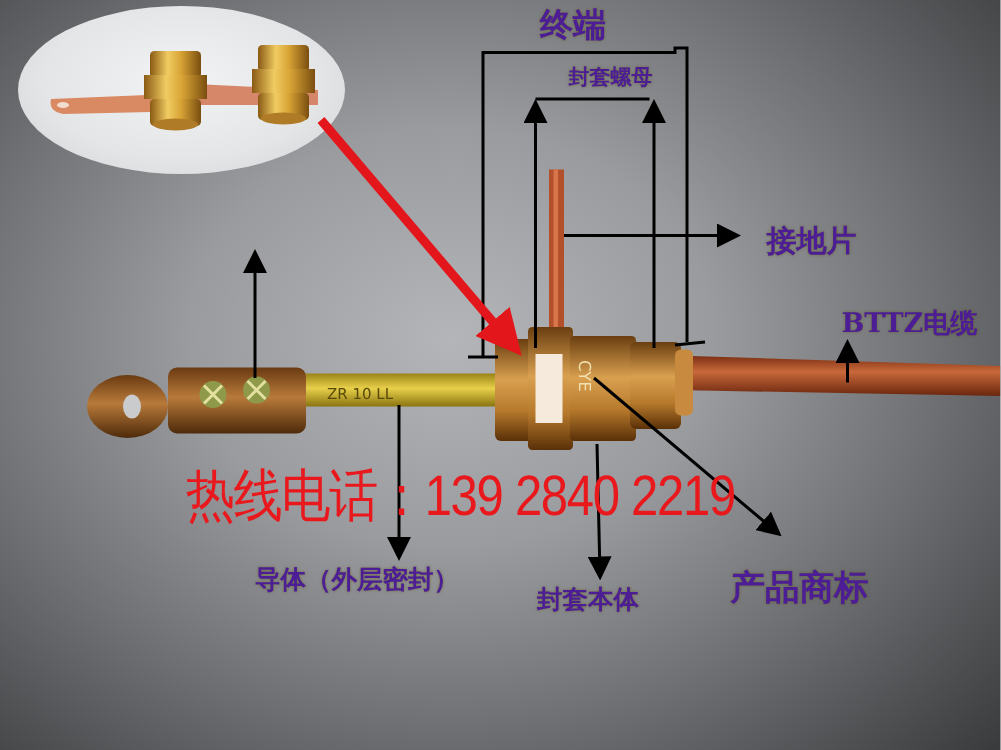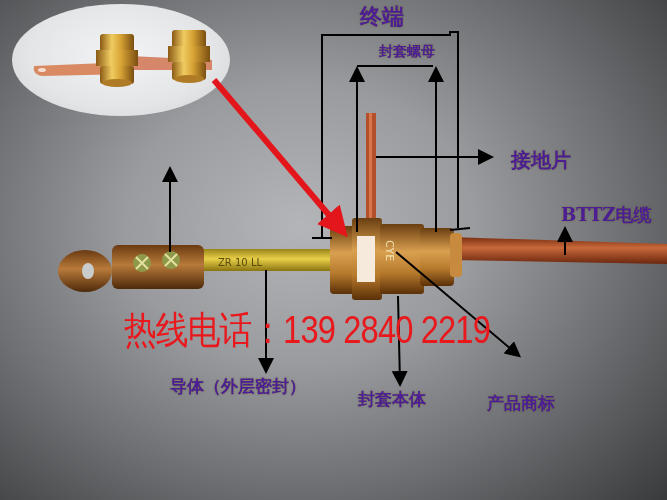--- a/index.html
+++ b/index.html
@@ -149,18 +149,18 @@
       <line x1="214" y1="80" x2="340" y2="228" stroke="#e3161b" stroke-width="6" marker-end="url(#ahr)"></line>
     </g>
   </svg>
 
   <div class="lbl" style="left:360px;top:2px;font-size:22px;">终端</div>
   <div class="lbl" style="left:379px;top:43px;font-size:14px;">封套螺母</div>
   <div class="lbl" style="left:511px;top:147px;font-size:20px;">接地片</div>
   <div class="lbl" style="left:516px;top:203px;font-size:18px;font-family:'DejaVu Serif', serif;margin-left:45px;">BTTZ电缆</div>
   <div class="lbl" style="left:170px;top:375px;font-size:17px;">导体（外层密封）</div>
   <div class="lbl" style="left:358px;top:388px;font-size:17px;">封套本体</div>
-  <div class="lbl" style="left:487px;top:376px;font-size:17px;margin-top:16px;">产品商标</div>
+  <div class="lbl" style="left:487px;top:376px;font-size:23px;">产品商标</div>
 
   <div class="hotline">
     <span>热线电话：</span><span>139 2840 2219</span>
   </div>
 </div>
 
 </body></html>

